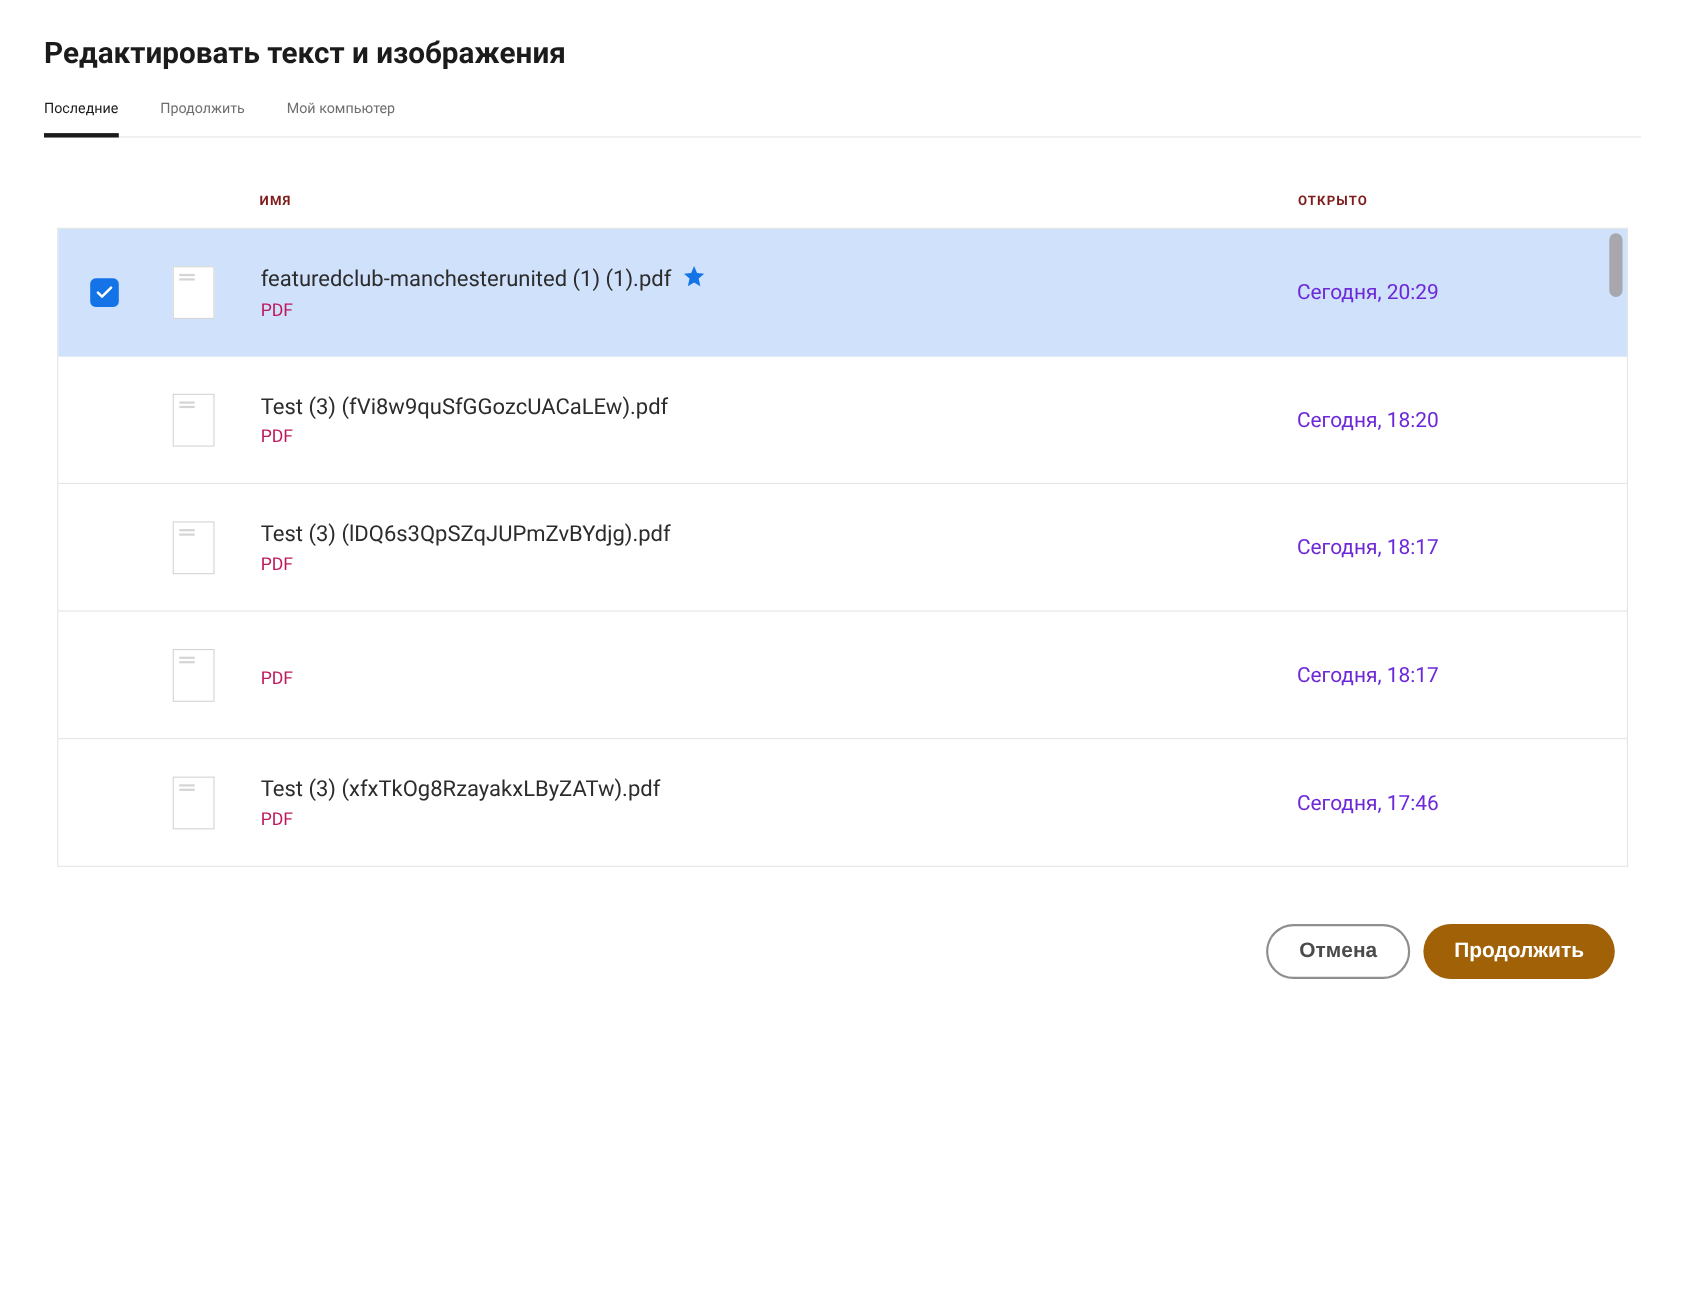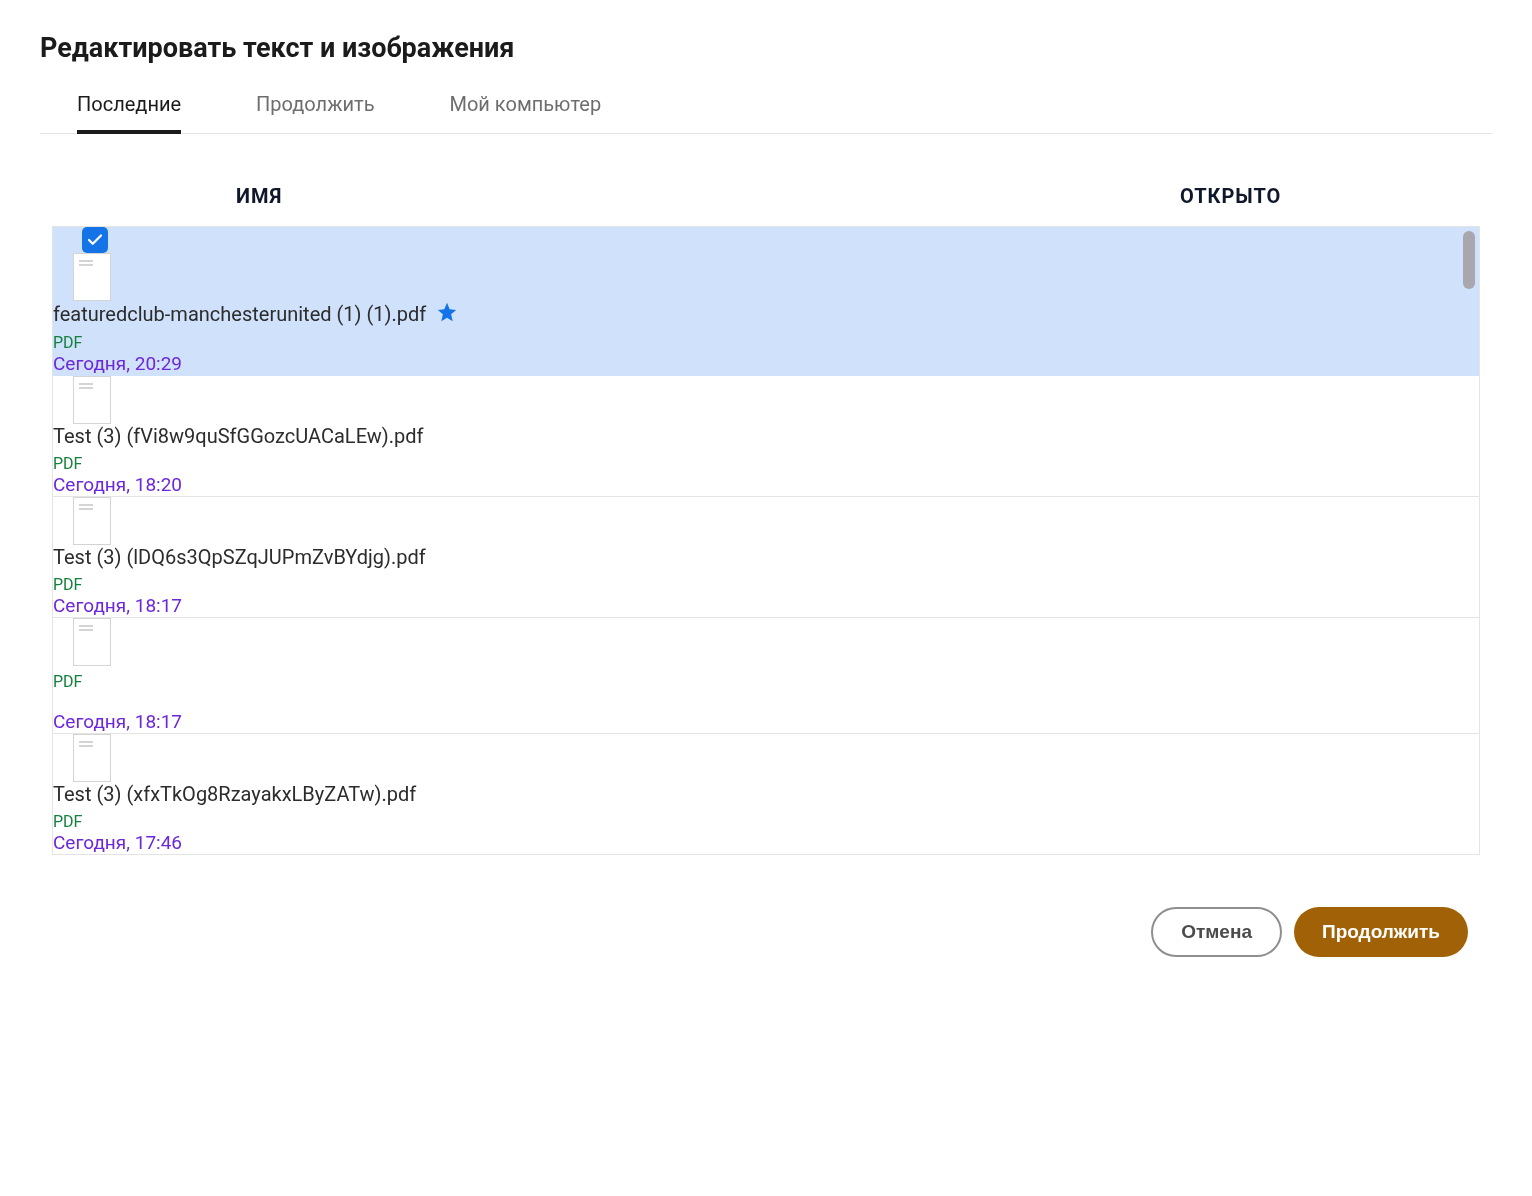--- a/index.html
+++ b/index.html
@@ -18,64 +18,62 @@
     font-weight: 700;
     margin: 0 0 22px 0;
     color: #1b1b1b;
   }
   .tabs {
     display: flex;
     gap: 38px;
     border-bottom: 1px solid #e4e4e4;
   }
   .tab {
-    font-size: 20px;
+    font-size: 13px;
     padding: 6px 0 14px 0;
     color: #6e6e6e;
     cursor: pointer;
     border-bottom: 3px solid transparent;
     margin-bottom: -1px;
     min-width: 0;
-    margin-left: 37px;
   }
   .tab.active {
     color: #1b1b1b;
     border-bottom: 4px solid #1b1b1b;
     font-weight: 400;
   }
   .table-wrap {
     margin: 50px 12px 0 12px;
     position: relative;
   }
   .table-head {
     display: flex;
     align-items: center;
     padding: 0 0 18px 0;
-    font-size: 20px;
+    font-size: 12px;
     letter-spacing: 1px;
-    color: #0f172a;
+    color: #7f1d1d;
     font-weight: 700;
   }
   .col-check { width: 84px; }
   .col-icon  { width: 100px; }
   .col-name  { flex: 1; padding-right: 20px; }
   .col-open  { width: 300px; }
   .list {
     border: 1px solid #e4e4e4;
     border-bottom: none;
     position: relative;
   }
   .row {
     display: flex;
-    align-items: flex-start;
+    align-items: center;
     min-height: 116px;
     border-bottom: 1px solid #e4e4e4;
     padding: 0;
     cursor: pointer;
-    flex-direction: column;
   }
   .row.selected {
     background: #cfe1fb;
     border-bottom: 1px solid #cfe1fb;
   }
   .checkbox {
     width: 26px; height: 26px;
     border-radius: 5px;
     display: inline-flex;
     align-items: center;
@@ -118,21 +116,21 @@
     align-items: center;
     gap: 10px;
   }
   .name-text {
     font-size: 20px;
     color: #2c2c2c;
   }
   .row.selected .name-text { color: #2c2c2c; }
   .type-text {
     font-size: 16px;
-    color: #15803d;
+    color: #be185d;
     margin-top: 6px;
   }
   .star {
     color: #1473e6;
     flex-shrink: 0;
   }
   .open-text {
     font-size: 19px;
     color: #6d28d9;
   }

